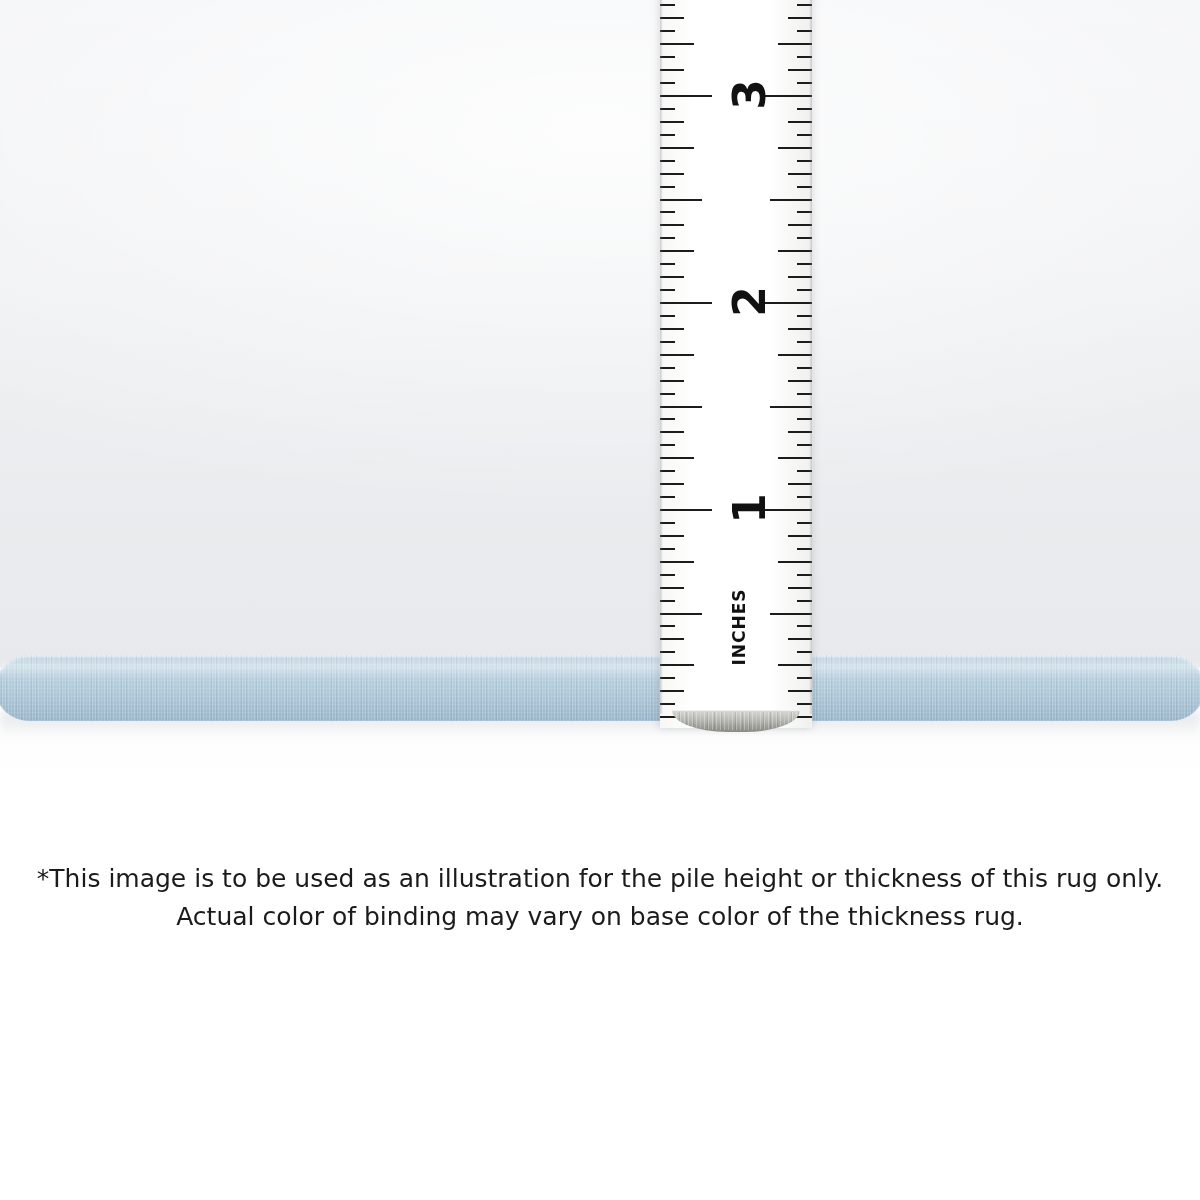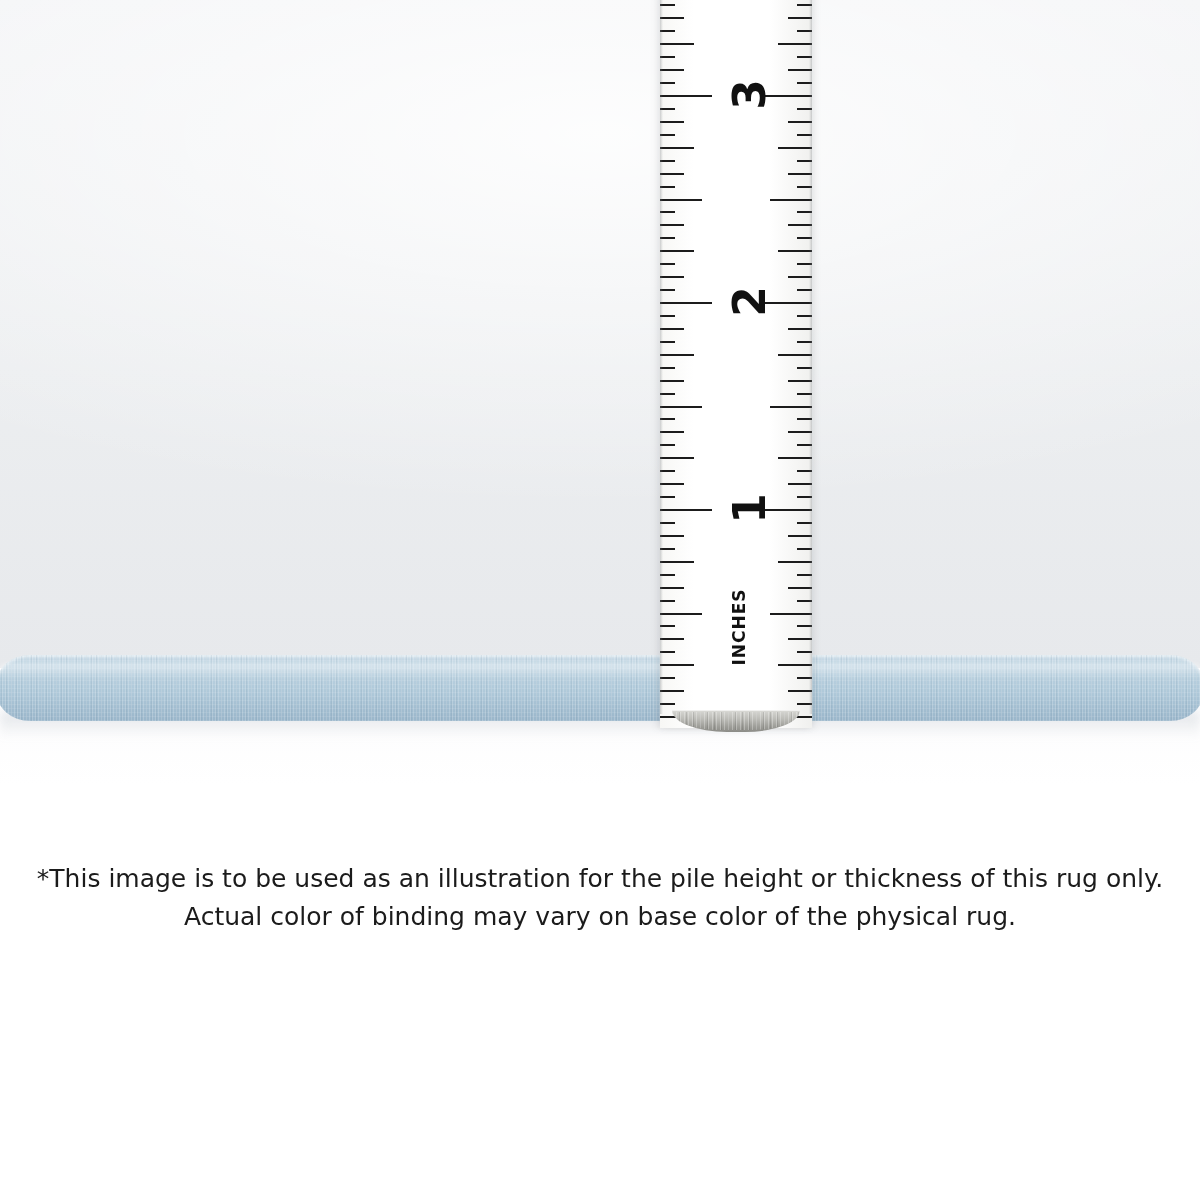--- a/index.html
+++ b/index.html
@@ -331,16 +331,16 @@
         <div class="tape-unit" style="left: 39px; top: 623.06px; width: 80px; text-align: center;">INCHES</div>
       </div>
   </div>
   <div class="tape-edge-l"></div>
   <div class="tape-edge-r"></div>
   <div class="tape-tip"></div>
   <div class="tape-tip-speck"></div>
 
   <div class="caption">
     <span class="line">*This image is to be used as an illustration for the pile height or thickness of this rug only.</span>
-    <span class="line">Actual color of binding may vary on base color of the physical rug.</span>
+    <span class="line">Actual color of binding may vary on base color of the thickness rug.</span>
   </div>
 
 </div>
 
 </body></html>

